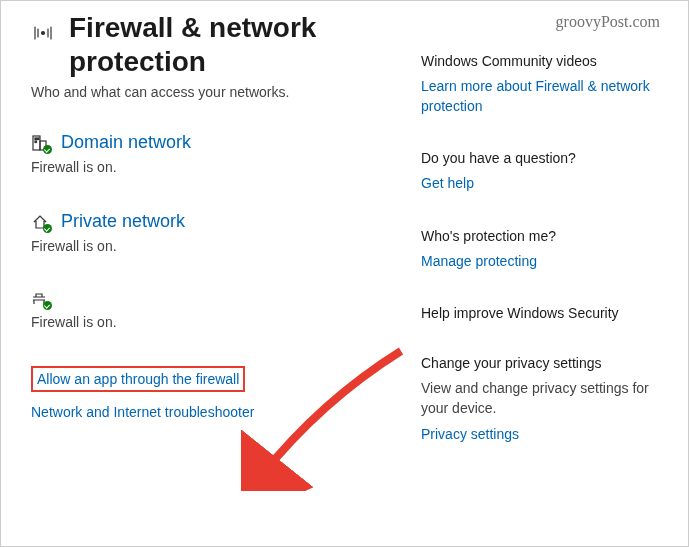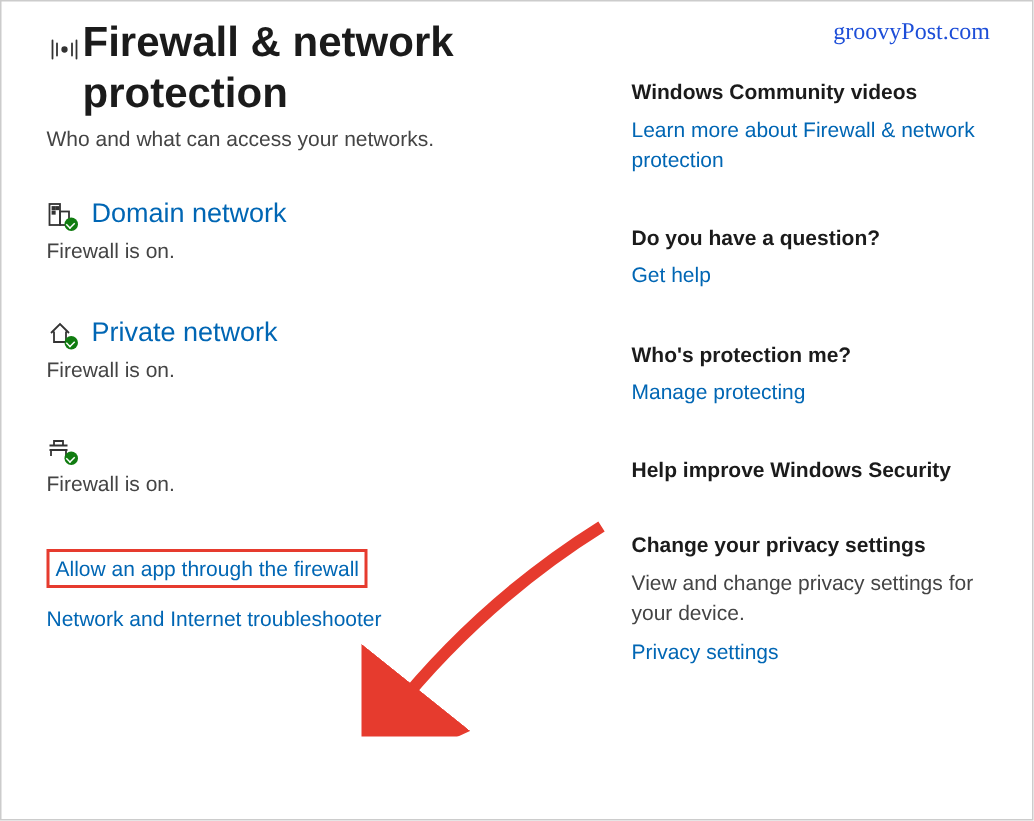--- a/index.html
+++ b/index.html
@@ -9,37 +9,37 @@
       color: #1b1b1b;
       width: 689px;
       height: 547px;
       position: relative;
       overflow: hidden;
       border: 1px solid #ccc;
     }
     .container { display: flex; padding: 10px 0 0 30px; }
     .main { width: 380px; }
     .sidebar { width: 260px; padding-top: 42px; padding-left: 10px; }
-    .header { display: flex; align-items: flex-start; margin-bottom: 6px; }
+    .header { display: flex; align-items: flex-start; gap: 14px; margin-bottom: 6px; }
     .header-icon { margin-top: 10px; }
     h1 { font-weight: 600; font-size: 28px; line-height: 1.2; }
     .subtitle { font-size: 14px; color: #444; margin-bottom: 32px; }
     .network-section { margin-bottom: 36px; }
     .net-header { display: flex; align-items: center; gap: 12px; margin-bottom: 6px; }
     .net-link { font-size: 18px; color: #0066b4; font-weight: 400; cursor: pointer; }
     .net-active { font-size: 18px; color: #333; font-weight: 400; }
     .net-status { font-size: 14px; color: #444; }
     .bottom-links { }
     .link { font-size: 14px; color: #0066b4; cursor: pointer; display: block; margin-bottom: 12px; }
     .link-boxed { border: 2px solid #e63b2e; padding: 3px 4px; display: inline-block; }
     .side-section { margin-bottom: 34px; }
-    .side-heading { font-size: 14px; font-weight: 700; margin-bottom: 8px; }
+    .side-heading { font-size: 14px; font-weight: 400; margin-bottom: 8px; }
     .side-link { font-size: 14px; color: #0066b4; cursor: pointer; line-height: 1.4; display: block; }
     .side-text { font-size: 14px; color: #444; line-height: 1.4; }
-    .watermark { position: absolute; top: 12px; right: 28px; font-family: Georgia, serif; font-size: 16px; color: #1d4ed8; }
+    .watermark { position: absolute; top: 12px; right: 28px; font-family: Georgia, serif; font-size: 16px; color: #737373; }
     .icon18 { width: 18px; height: 18px; position: relative; display:inline-block; }
     .badge-check {
       position: absolute; bottom: -2px; right: -3px;
       width: 9px; height: 9px; background: #107c10; border-radius: 50%;
     }
     .badge-check::after {
       content: ""; position: absolute; left: 2px; top: 2px;
       width: 3px; height: 4px; border: solid #fff;
       border-width: 0 1.5px 1.5px 0; transform: rotate(45deg);
     }

